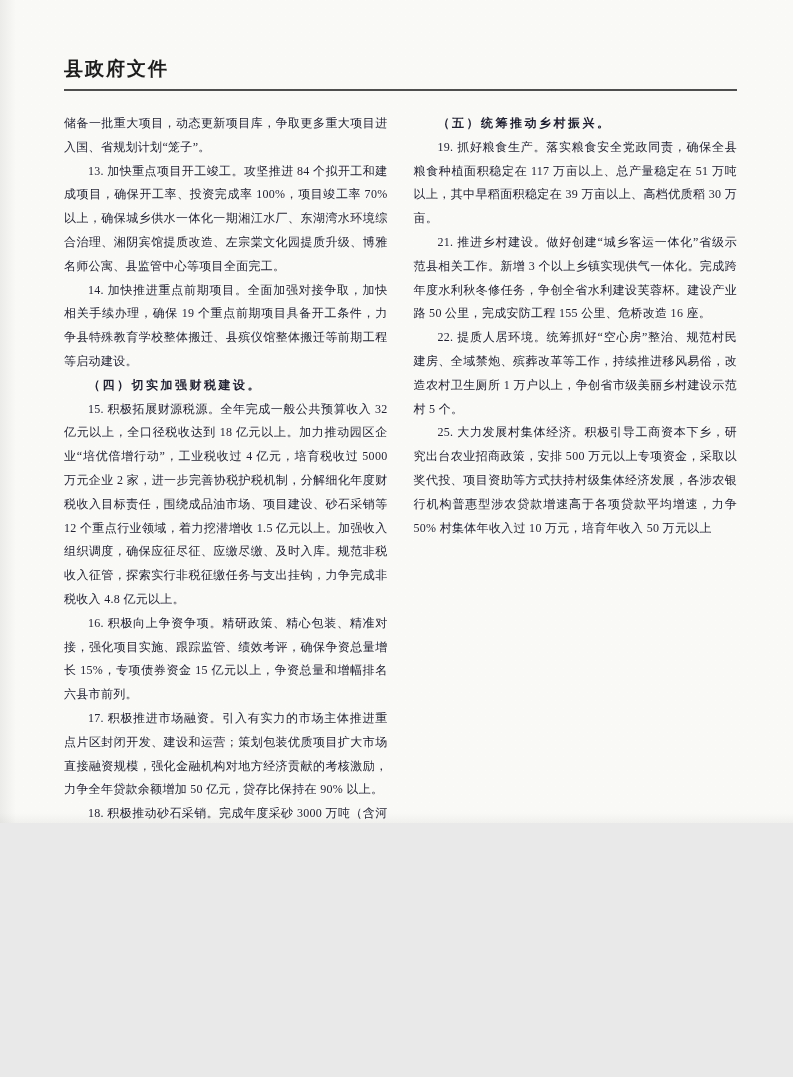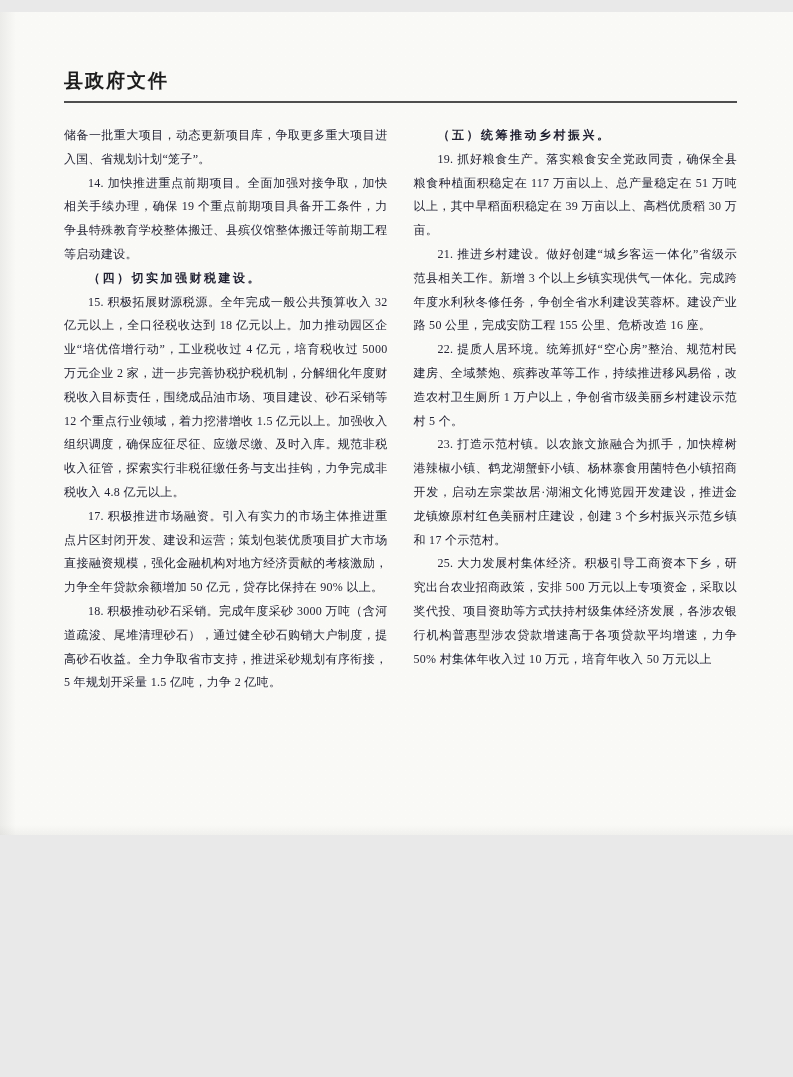--- a/index.html
+++ b/index.html
@@ -1,20 +1,20 @@
 <!DOCTYPE html>
 <html lang="zh"><head>
 <meta charset="utf-8">
 <style>
   html,body{margin:0;padding:0;}
   body{background:#e9e9e9;font-family:"Liberation Serif","DejaVu Serif",serif;}
   .page{
     position:relative;
     width:793px;height:823px;
-    margin:12px auto;
+    margin:0 auto;
     background:#fdfdfc;
     background-image:linear-gradient(90deg,#efefee 0px,#fdfdfc 16px),
                      linear-gradient(0deg,#f4f4f3 0px,#fdfdfc 10px);
     background-blend-mode:multiply;
     box-sizing:border-box;
     padding:56px 56px 0 64px;
     overflow:hidden;
   }
   .header-title{
     font-family:"Liberation Sans","DejaVu Sans",sans-serif;
@@ -70,33 +70,34 @@
 
   <header>
     <div class="header-title">县政府文件</div>
     <div class="header-rule"></div>
   </header>
 
   <main class="columns">
 
     <section class="column">
       <p class="para continuation">储备一批重大项目，动态更新项目库，争取更多重大项目进入国、省规划计划“笼子”。</p>
+      <p class="para">13. 加快重点项目开工竣工。攻坚推进 84 个拟开工和建成项目，确保开工率、投资完成率 100%，项目竣工率 70% 以上，确保城乡供水一体化一期湘江水厂、东湖湾水环境综合治理、湘阴宾馆提质改造、左宗棠文化园提质升级、博雅名师公寓、县监管中心等项目全面完工。</p>
       <p class="para">14. 加快推进重点前期项目。全面加强对接争取，加快相关手续办理，确保 19 个重点前期项目具备开工条件，力争县特殊教育学校整体搬迁、县殡仪馆整体搬迁等前期工程等启动建设。</p>
       <p class="para section-heading">（四）切实加强财税建设。</p>
       <p class="para">15. 积极拓展财源税源。全年完成一般公共预算收入 32 亿元以上，全口径税收达到 18 亿元以上。加力推动园区企业“培优倍增行动”，工业税收过 4 亿元，培育税收过 5000 万元企业 2 家，进一步完善协税护税机制，分解细化年度财税收入目标责任，围绕成品油市场、项目建设、砂石采销等 12 个重点行业领域，着力挖潜增收 1.5 亿元以上。加强收入组织调度，确保应征尽征、应缴尽缴、及时入库。规范非税收入征管，探索实行非税征缴任务与支出挂钩，力争完成非税收入 4.8 亿元以上。</p>
+      <p class="para">16. 积极向上争资争项。精研政策、精心包装、精准对接，强化项目实施、跟踪监管、绩效考评，确保争资总量增长 15%，专项债券资金 15 亿元以上，争资总量和增幅排名六县市前列。</p>
       <p class="para">17. 积极推进市场融资。引入有实力的市场主体推进重点片区封闭开发、建设和运营；策划包装优质项目扩大市场直接融资规模，强化金融机构对地方经济贡献的考核激励，力争全年贷款余额增加 50 亿元，贷存比保持在 90% 以上。</p>
       <p class="para">18. 积极推动砂石采销。完成年度采砂 3000 万吨（含河道疏浚、尾堆清理砂石），通过健全砂石购销大户制度，提高砂石收益。全力争取省市支持，推进采砂规划有序衔接，5 年规划开采量 1.5 亿吨，力争 2 亿吨。</p>
     </section>
 
     <section class="column">
       <p class="para section-heading">（五）统筹推动乡村振兴。</p>
       <p class="para">19. 抓好粮食生产。落实粮食安全党政同责，确保全县粮食种植面积稳定在 117 万亩以上、总产量稳定在 51 万吨以上，其中早稻面积稳定在 39 万亩以上、高档优质稻 30 万亩。</p>
       <p class="para">21. 推进乡村建设。做好创建“城乡客运一体化”省级示范县相关工作。新增 3 个以上乡镇实现供气一体化。完成跨年度水利秋冬修任务，争创全省水利建设芙蓉杯。建设产业路 50 公里，完成安防工程 155 公里、危桥改造 16 座。</p>
       <p class="para">22. 提质人居环境。统筹抓好“空心房”整治、规范村民建房、全域禁炮、殡葬改革等工作，持续推进移风易俗，改造农村卫生厕所 1 万户以上，争创省市级美丽乡村建设示范村 5 个。</p>
-      <p class="para">23. 打造示范村镇。以农旅文旅融合为抓手，加快樟树港辣椒小镇、鹤龙湖蟹虾小镇、杨林寨食用菌特色小镇招商开发，启动左宗棠故居·湖湘文化博览园开发建设，推进金龙镇燎原村红色美丽村庄建设，创建 3 个乡村振兴示范乡镇和 17 个示范村。</p>
       <p class="para">25. 大力发展村集体经济。积极引导工商资本下乡，研究出台农业招商政策，安排 500 万元以上专项资金，采取以奖代投、项目资助等方式扶持村级集体经济发展，各涉农银行机构普惠型涉农贷款增速高于各项贷款平均增速，力争 50% 村集体年收入过 10 万元，培育年收入 50 万元以上</p>
     </section>
 
   </main>
 
   <footer>
     <div class="page-number">23</div>
   </footer>
 
 </div>

